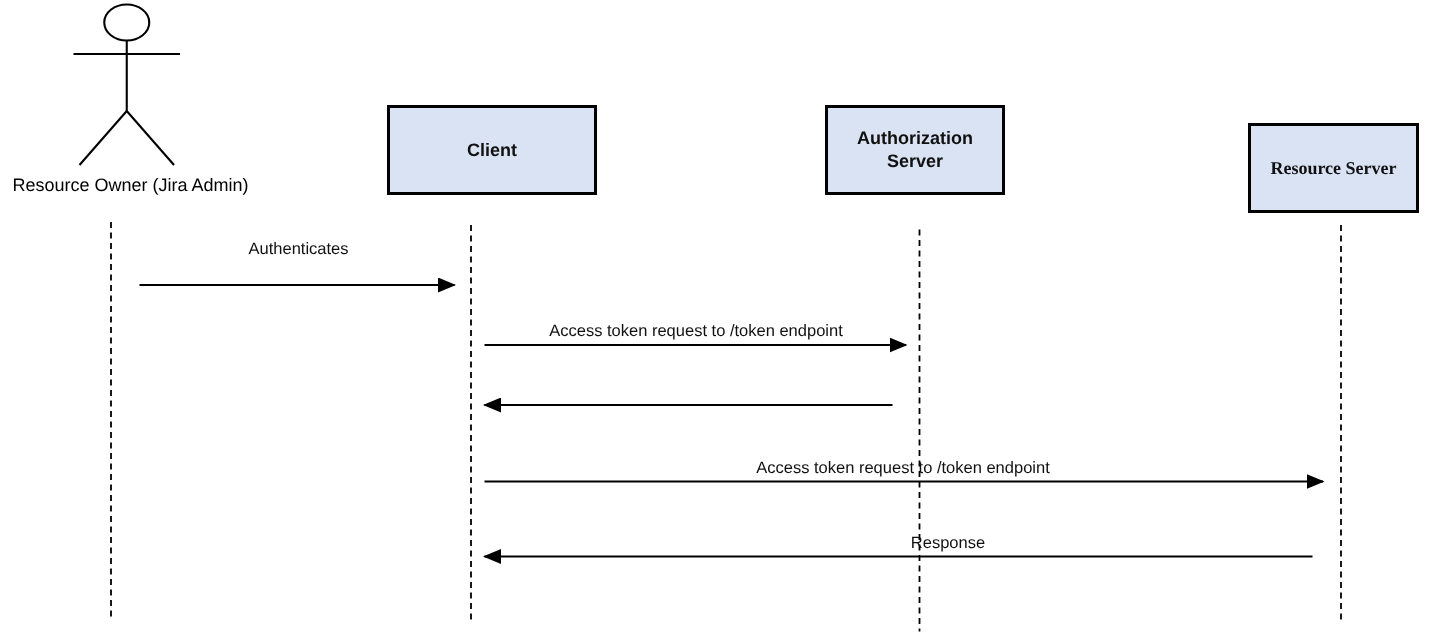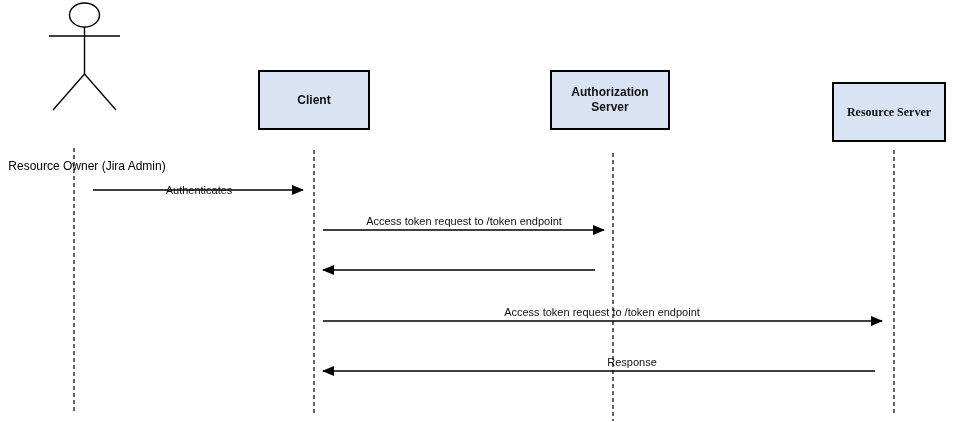--- a/index.html
+++ b/index.html
@@ -28,41 +28,40 @@
     display: flex;
     align-items: center;
     justify-content: center;
     text-align: center;
     font-size: 12px;
     font-weight: bold;
     color: #111111;
     line-height: 1.25;
     padding: 2px 6px;
   }
-  .pbox-client   { left: 258px; top: 70px; width: 112px; height: 60px; }
+  .pbox-client   { left: 258px; top: 70px; width: 140px; height: 60px; }
   .pbox-auth     { left: 550px; top: 70px; width: 120px; height: 60px; }
   .pbox-resource { left: 832px; top: 82px; width: 114px; height: 60px; font-family: Liberation Serif, serif; }
   .actor-label {
     position: absolute;
     left: 87px;
     top: 116px;
     transform: translateX(-50%);
     font-size: 12px;
     color: #000000;
     white-space: nowrap;
-    margin-top: 43px;
   }
   .msg-label {
     position: absolute;
     transform: translateX(-50%);
     font-size: 11px;
     color: #111111;
     white-space: nowrap;
   }
-  .msg-label-1 { left: 199px; top: 184px; }
+  .msg-label-1 { left: 199px; top: 160px; }
   .msg-label-2 { left: 464px; top: 215px; }
   .msg-label-3 { left: 459px; top: 255px; }
   .msg-label-4 { left: 602px; top: 306px; }
   .msg-label-5 { left: 632px; top: 356px; }
 </style>
 </head>
 <body>
 
 <div class="canvas">
 

